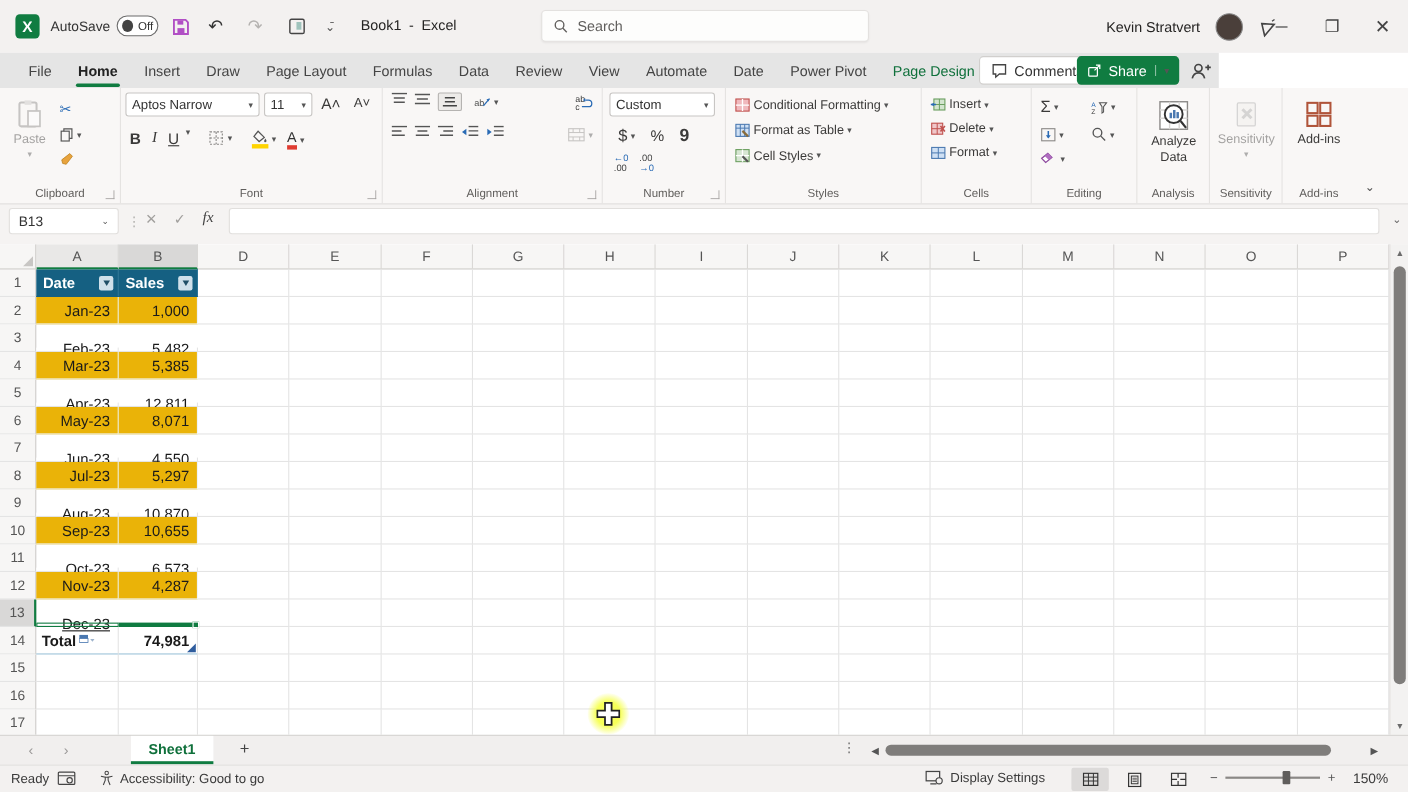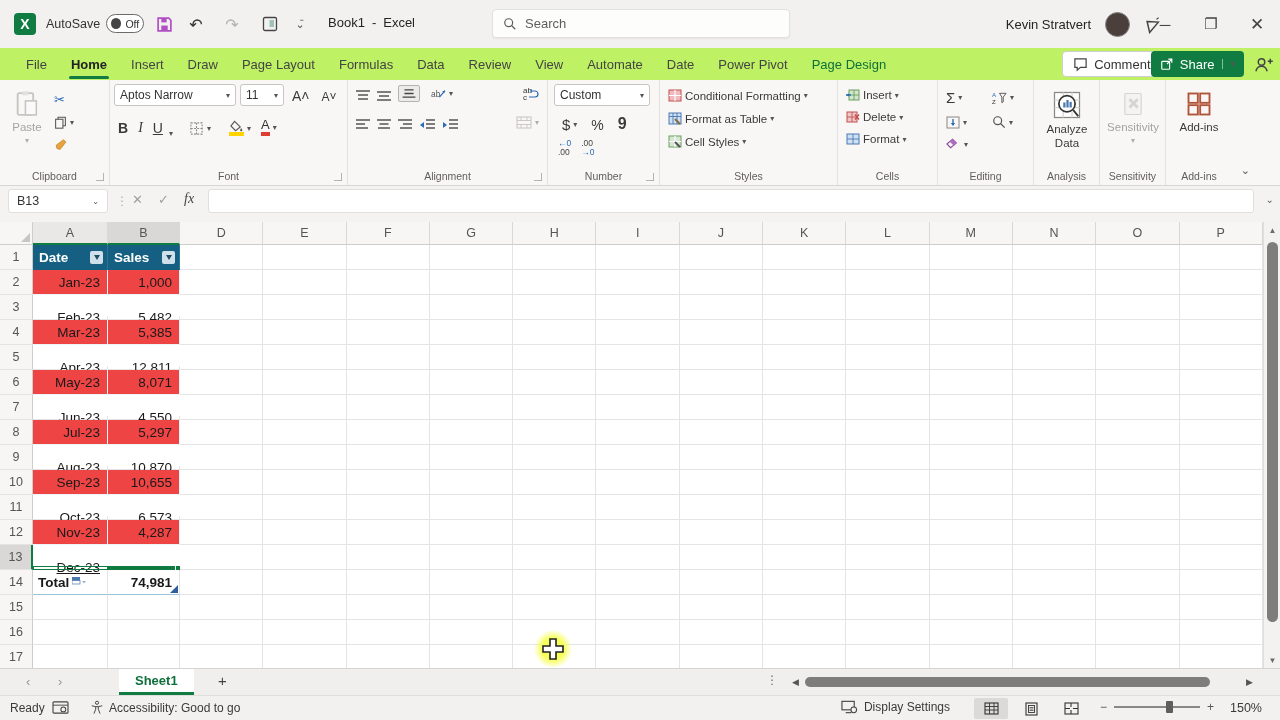--- a/index.html
+++ b/index.html
@@ -17,42 +17,42 @@
   #undo-btn { left:184px; } #redo-btn { left:220px; color:#b5b3b1; } #qat-window { left:258px; } #qat-chevron { left:288px; font-size:11px; color:#555; }
   #doc-title { position:absolute; left:328px; top:15px; font-size:13px; color:#252423; display:flex; gap:7px; }
   #search-box { position:absolute; left:492px; top:9px; width:298px; height:29px; background:#fdfdfc; border:1px solid #e3e1df; border-radius:4px; display:flex; align-items:center; padding:0 10px; gap:8px; color:#605e5c; font-size:13px; box-shadow:0 1px 2px rgba(0,0,0,.06); }
   #user-area { position:absolute; right:118px; top:12px; display:flex; align-items:center; gap:14px; }
   #user-name { font-size:13px; color:#252423; }
   #avatar { width:25px; height:25px; border-radius:50%; background:#4a3f3a; border:1px solid #888; }
   .winctl { position:absolute; top:0; width:46px; height:48px; display:flex; align-items:center; justify-content:center; color:#444; font-size:15px; }
   #min-btn { right:92px; } #restore-btn { right:46px; } #close-btn { right:0; font-size:17px; }
 
   
-  #tabrow { position:absolute; top:48px; left:0; width:1280px; height:32px; background:#bef264; }
+  #tabrow { position:absolute; top:48px; left:0; width:1108px; height:32px; background:#e5e5e5; }
   #ribbon-tabs { position:absolute; left:14px; top:0; height:32px; display:flex; }
   .tab { padding:0 12px; height:32px; display:flex; align-items:center; font-size:13px; color:#444; cursor:default; position:relative; }
   .tab.active { font-weight:bold; color:#222; }
   .tab.active::after { content:""; position:absolute; left:10px; right:10px; bottom:1px; height:3px; background:#107c41; border-radius:2px; }
   .tab.contextual { color:#0f703b; }
   #comments-btn { position:absolute; right:112px; top:3px; height:26px; background:#fff; border:1px solid #d1cfcd; border-radius:4px; display:flex; align-items:center; gap:6px; padding:0 10px; font-size:13px; color:#333; }
   #share-btn { position:absolute; right:36px; top:3px; height:26px; background:#107c41; border-radius:4px; display:flex; align-items:center; gap:6px; padding:0 9px; font-size:13px; color:#fff; }
   #share-btn .chev { font-size:9px; border-left:1px solid rgba(255,255,255,.5); padding-left:7px; margin-left:2px; }
   #people-icon { position:absolute; right:6px; top:7px; }
 
   
   #ribbon { position:absolute; top:80px; left:0; width:1280px; height:106px; background:#f9f7f6; border-bottom:1px solid #d8d6d4; display:flex; }
   .rgroup { position:relative; height:100%; border-right:1px solid #e5e3e1; padding:4px 4px 18px 4px; }
   .glabel { position:absolute; bottom:3px; left:0; right:0; text-align:center; font-size:10.5px; color:#605e5c; }
   .launcher { position:absolute; bottom:3px; right:4px; width:10px; height:10px; border-left:1px solid #8a8886; border-bottom:1px solid #8a8886; transform:rotate(-90deg) scale(.8); opacity:.75; }
   .rbtn { display:flex; align-items:center; gap:3px; font-size:11.5px; color:#3b3a39; padding:2px 4px; border-radius:3px; white-space:nowrap; }
   .chev { font-size:8px; color:#555; }
   .bigbtn { display:flex; flex-direction:column; align-items:center; justify-content:flex-start; gap:2px; width:58px; text-align:center; font-size:11.5px; color:#3b3a39; padding-top:6px; line-height:1.25; }
   .grayed { opacity:.45; }
   .mini-sel { height:22px; background:#fff; border:1px solid #c8c6c4; border-radius:3px; display:flex; align-items:center; justify-content:space-between; padding:0 5px; font-size:12px; color:#333; }
-  .seprow { display:flex; align-items:flex-end; }
+  .seprow { display:flex; align-items:flex-start; }
 
   
   #formularow { position:absolute; top:186px; left:0; width:1280px; height:36px; background:#f5f3f2; }
   #name-box { position:absolute; left:8px; top:3px; width:100px; height:24px; background:#fff; border:1px solid #e1dfdd; border-radius:3px; display:flex; align-items:center; justify-content:space-between; padding:0 8px; font-size:12.5px; color:#333; }
   #fb-dots { position:absolute; left:116px; top:8px; color:#b0aeac; font-size:12px; }
   #fb-cancel { position:absolute; left:132px; top:6px; color:#a19f9d; font-size:13px; }
   #fb-accept { position:absolute; left:158px; top:6px; color:#a19f9d; font-size:13px; }
   #fb-fx { position:absolute; left:184px; top:5px; font-style:italic; font-family:"Liberation Serif",serif; font-size:14px; color:#444; }
   #formula-input { position:absolute; left:208px; top:3px; right:26px; height:24px; background:#fff; border:1px solid #e1dfdd; border-radius:3px; }
   #fb-expand { position:absolute; right:6px; top:8px; color:#666; font-size:10px; }
@@ -66,21 +66,21 @@
   .colhdr.hl-a { background:#e9e8e7; border-bottom:2px solid #107c41; }
   .colhdr.hl-b { background:#d9d8d7; border-bottom:2px solid #107c41; }
   .grow { display:flex; height:25px; }
   .rowhdr { width:33px; border-right:1px solid #cfcdcb; border-bottom:1px solid #e4e4e4; display:flex; align-items:center; justify-content:center; font-size:12.5px; color:#555; background:#f7f6f5; flex:none; }
   .rowhdr.hl { background:#d9d8d7; border-right:2px solid #107c41; }
   .gcell { border-right:1px solid #e4e4e4; border-bottom:1px solid #e4e4e4; flex:none; font-size:13.5px; color:#1a1a1a; display:flex; align-items:center; position:relative; }
   .t-head { background:#156082; color:#fff; font-weight:bold; border-right:1px solid #2d7597 !important; border-bottom:1px solid #156082 !important; justify-content:space-between; padding:0 4px 0 6px; }
   .filter-btn { width:13px; height:13px; background:#cfe0ea; border-radius:2px; display:flex; align-items:center; justify-content:center; }
   .filter-btn::after { content:""; border-left:3.5px solid transparent; border-right:3.5px solid transparent; border-top:5px solid #1f4e66; }
   .t-data { justify-content:flex-end; padding-right:7px; }
-  .t-band { background:#ef4444; border-right:1px solid #eef5f9 !important; border-bottom:1px solid #eef5f9 !important; }
+  .t-band { background:#eab308; border-right:1px solid #eef5f9 !important; border-bottom:1px solid #eef5f9 !important; }
   .t-white { background:#fff;margin-top:21px; }
   .a13 { outline:1px solid #0f7b41; outline-offset:-1px;text-decoration:underline; }
   .selcell { border:2px solid #0f7b41 !important; background:#fff; }
   .sel-handle { position:absolute; right:-3px; bottom:-3px; width:6px; height:6px; background:#0f7b41; border:1px solid #fff; }
   .t-total { font-weight:bold; border-bottom:1px solid #9dc3da !important; }
   .total-widget { display:inline-flex; margin-left:3px; width:14px; height:11px; }
   .blue-tri { position:absolute; right:1px; bottom:1px; border-left:8px solid transparent; border-bottom:8px solid #2f5d9e; }
 
   
   #vscroll { position:absolute; top:222px; right:0; width:17px; height:446px; background:#f3f2f1; border-left:1px solid #e1dfdd; }

